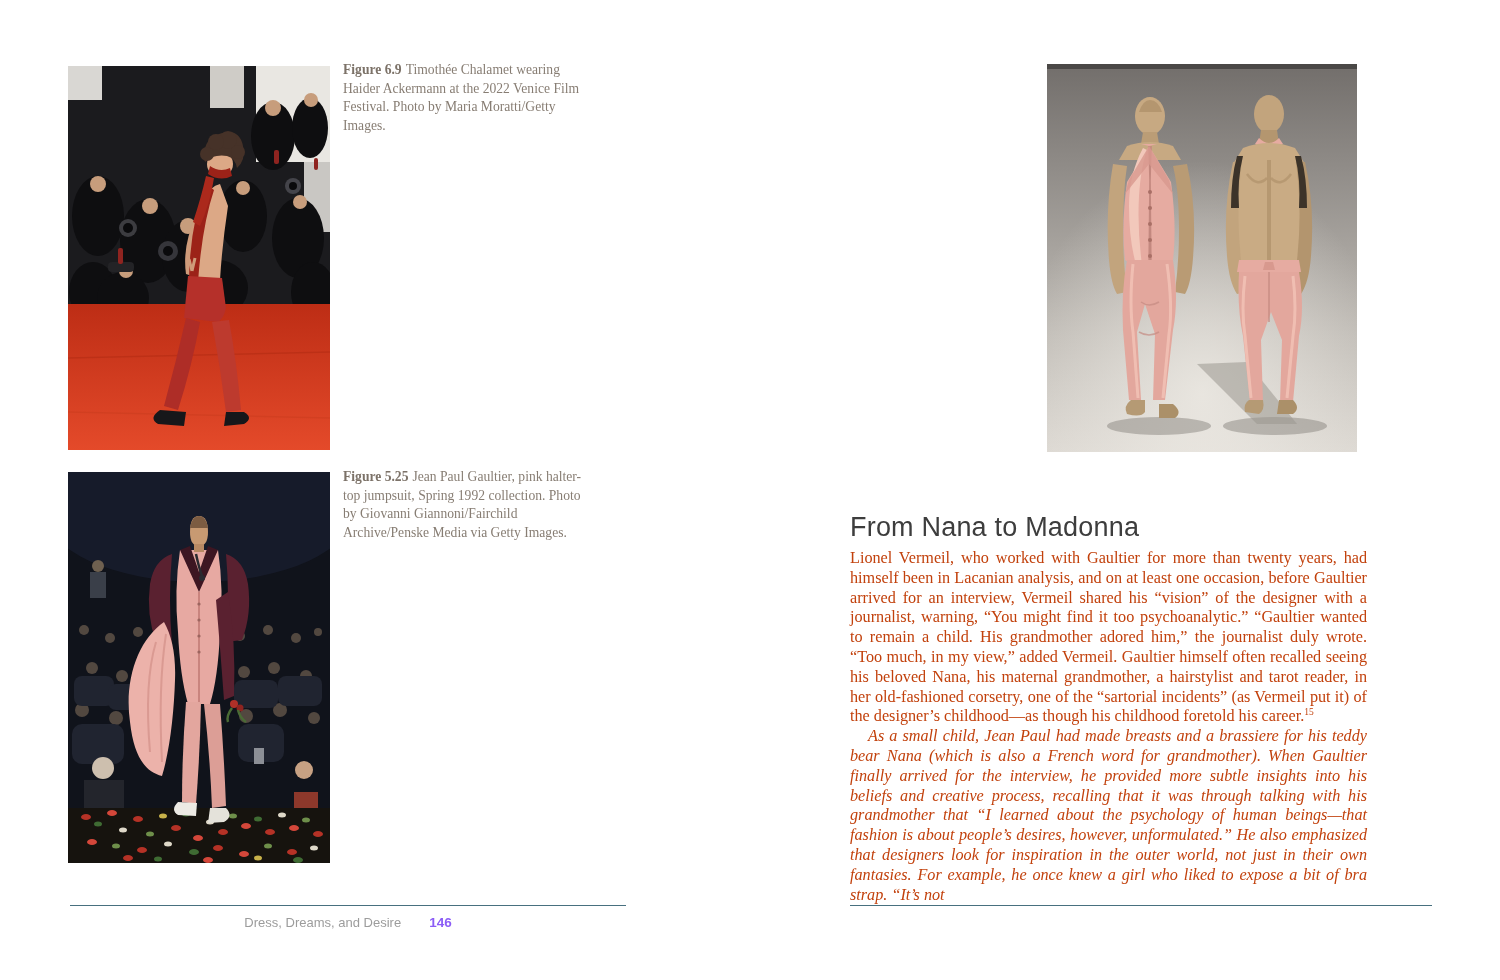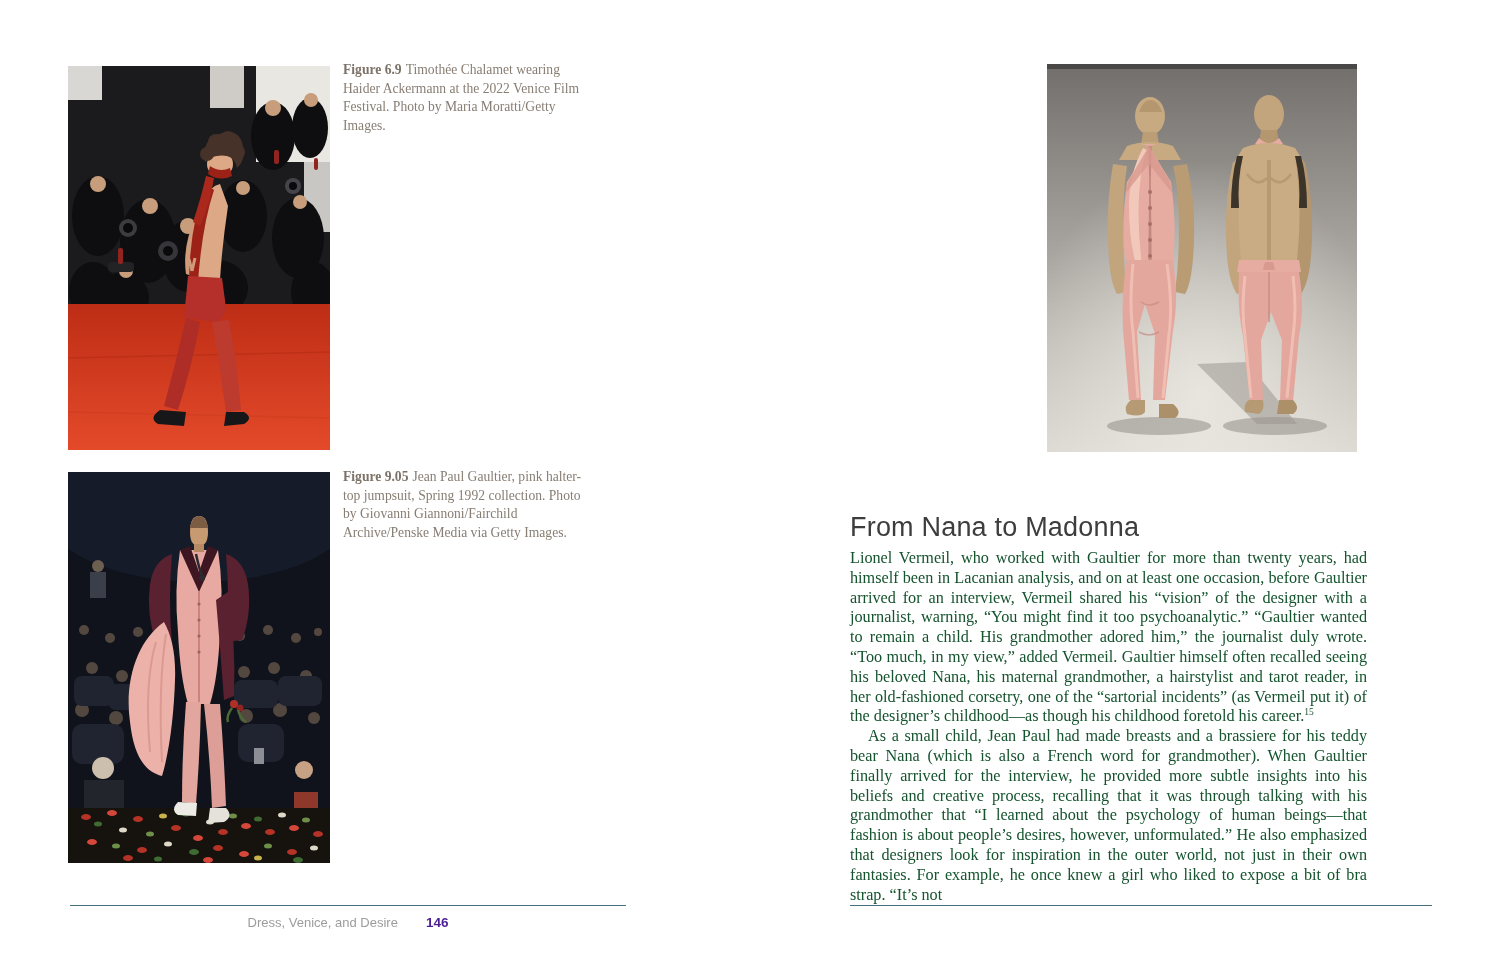--- a/index.html
+++ b/index.html
@@ -4,29 +4,29 @@
 <style>
   html,body{margin:0;padding:0;background:#ffffff;}
   .spread{position:relative;width:1500px;height:980px;background:#ffffff;overflow:hidden;
           font-family:"Liberation Serif", serif;}
   .photo{position:absolute;margin:0;padding:0;}
   .photo svg{display:block;}
   .caption{position:absolute;margin:0;font-size:13.6px;line-height:18.6px;color:#877d73;}
   .caption b{font-weight:bold;color:#7c7268;margin-right:4px;}
   .section-heading{position:absolute;margin:0;font-family:"Liberation Sans", sans-serif;
           font-weight:300;font-size:27px;letter-spacing:.2px;color:#3d3d3d;text-align:right;}
-  .body-col{position:absolute;font-size:16.2px;line-height:19.8px;color:#14532d;text-align:justify;}
+  .body-col{position:absolute;font-size:16.2px;line-height:19.8px;color:#c2410c;text-align:justify;}
   .body-col p{margin:0;}
-  .body-col p.indent{text-indent:18px;}
+  .body-col p.indent{text-indent:18px;font-style:italic;}
   .body-col sup{font-size:9.5px;line-height:0;vertical-align:super;}
   .footer{position:absolute;}
   .footer .rule{height:1.3px;width:100%;background:#47707f;}
   .footer .ft-line{margin-top:9px;text-align:center;font-family:"Liberation Sans", sans-serif;
           font-size:13px;color:#9c9c9c;}
-  .footer .ft-num{font-weight:bold;color:#4c1d95;font-size:13.5px;margin-left:28px;}
+  .footer .ft-num{font-weight:bold;color:#8b5cf6;font-size:13.5px;margin-left:28px;}
   .footer .ft-sep{display:inline-block;width:12px;}
 </style>
 </head>
 <body>
 
 <div class="spread">
 
   <figure class="photo" style="left:68px;top:66px;width:262px;height:384px">
     <svg viewBox="0 0 262 384" width="262" height="384">
       <defs>
@@ -212,27 +212,27 @@
         <path d="M122 60 q0 -16 9 -16 q9 0 9 16 q0 14 -9 14 q-9 0 -9 -14z" fill="#c89a72"></path>
         <path d="M122 56 q2 -12 9 -12 q7 0 9 12z" fill="#7c5c42"></path>
         <rect x="126" y="72" width="10" height="8" fill="#b88a64"></rect>
         <path d="M128 82 q3 14 6 22" stroke="#2a2a30" stroke-width="2.5" fill="none"></path>
         <circle cx="134" cy="106" r="3" fill="#2a2a30"></circle>
       </g>
     </svg>
   </figure>
 
   <p class="caption" style="left:343px;top:468px;width:252px">
-    <b>Figure 9.05</b><span>Jean Paul Gaultier, pink halter-top jumpsuit, Spring 1992 collection. Photo by Giovanni Giannoni/Fairchild Archive/Penske Media via Getty Images.</span>
+    <b>Figure 5.25</b><span>Jean Paul Gaultier, pink halter-top jumpsuit, Spring 1992 collection. Photo by Giovanni Giannoni/Fairchild Archive/Penske Media via Getty Images.</span>
   </p>
 
   <div class="footer" style="left:70px;top:905px;width:556px">
     <div class="rule"></div>
     <div class="ft-line">
-      <span class="ft-title">Dress, Venice, and Desire</span><span class="ft-num">146</span>
+      <span class="ft-title">Dress, Dreams, and Desire</span><span class="ft-num">146</span>
     </div>
   </div>
 
 
   <figure class="photo" style="left:1047px;top:64px;width:310px;height:388px">
     <svg viewBox="0 0 310 388" width="310" height="388">
       <defs>
         <linearGradient id="bg3" x1="0" y1="0" x2="0" y2="1">
           <stop offset="0" stop-color="#726e6b"></stop>
             <stop offset=".25" stop-color="#8e8a86"></stop>

